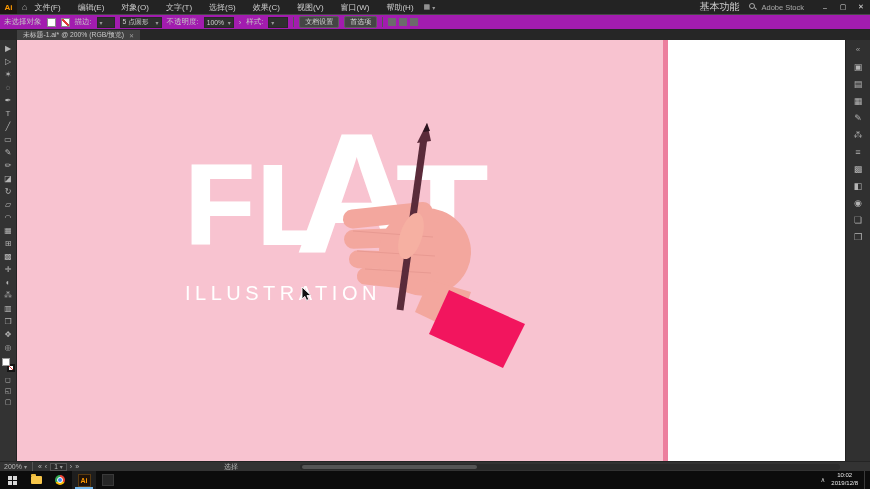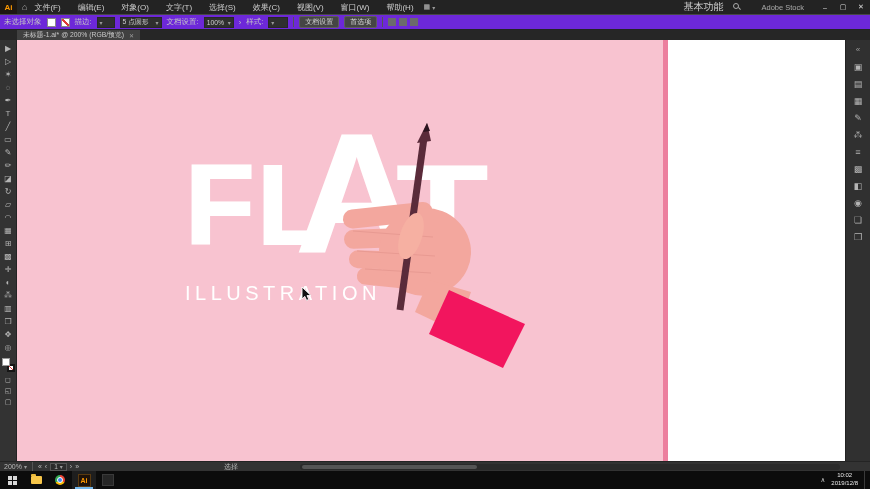--- a/index.html
+++ b/index.html
@@ -9,29 +9,29 @@
 
   
   .titlebar{position:absolute;left:0;top:0;width:100%;height:14px;background:#232323;display:flex;align-items:center;color:#cfcfcf;font-size:8px;}
   .applogo{width:17px;height:14px;background:#1d1712;color:var(--ai-orange,#ff9a00);font-weight:bold;font-size:8px;display:flex;align-items:center;justify-content:center;flex:0 0 auto;}
   .home{padding:0 5px;font-size:9px;color:#bdbdbd;}
   .menus{display:flex;gap:17px;margin-left:2px;white-space:nowrap;}
   .menu-item{cursor:default;}
   .arrange{margin-left:10px;display:flex;align-items:center;gap:2px;font-size:7px;color:#bdbdbd;}
   .tb-spacer{flex:1;}
   .workspace{font-size:10px;margin-right:10px;}
-  .searchbox{display:flex;align-items:center;gap:20px;font-size:7.5px;color:#a9a9a9;margin-right:12px;}
+  .searchbox{display:flex;align-items:center;gap:4px;font-size:7.5px;color:#a9a9a9;margin-right:12px;}
   .mag{position:relative;width:8px;height:8px;display:inline-block;}
   .mag::before{content:"";position:absolute;left:0;top:0;width:4px;height:4px;border:1px solid #a9a9a9;border-radius:50%;}
   .mag::after{content:"";position:absolute;left:4.6px;top:5.2px;width:3px;height:1px;background:#a9a9a9;transform:rotate(45deg);}
   .winbtns{display:flex;height:14px;}
   .winbtn{width:18px;height:14px;display:flex;align-items:center;justify-content:center;font-size:7px;color:#ddd;}
 
   
-  .controlbar{position:absolute;left:0;top:14px;width:100%;height:16px;background:#6d28d9;border-top:1px solid #474747;border-bottom:1px solid #242424;display:flex;align-items:center;gap:5px;padding:0 4px;font-size:7.5px;color:#c5c5c5;white-space:nowrap;}
+  .controlbar{position:absolute;left:0;top:14px;width:100%;height:16px;background:#a21caf;border-top:1px solid #474747;border-bottom:1px solid #242424;display:flex;align-items:center;gap:5px;padding:0 4px;font-size:7.5px;color:#c5c5c5;white-space:nowrap;}
   .cswatch{width:9px;height:9px;border:1px solid #8a8a8a;background:#fff;display:inline-block;}
   .cswatch.stroke{background:linear-gradient(45deg,#fff 40%,#e03a3a 40%,#e03a3a 60%,#fff 60%);}
   .cbox{height:11px;border:1px solid #272727;background:#2f2f2f;display:inline-flex;align-items:center;justify-content:space-between;gap:2px;padding:0 2px;font-size:6.8px;color:#cfcfcf;}
   .w18{width:18px;}.w26{width:30px;}.w40{width:42px;}.w20{width:20px;}
   .dd{font-size:6px;color:#9a9a9a;}
   .cbtn{height:12px;border:1px solid #5d5d5d;border-radius:2px;background:#454545;padding:0 5px;display:inline-flex;align-items:center;font-size:7px;color:#d8d8d8;font-family:inherit;}
   .cdivider{width:1px;height:10px;background:#555;flex:0 0 auto;}
   .aligngrp{display:inline-flex;gap:3px;align-items:center;}
   .ab{width:8px;height:8px;background:#6b6b6b;display:inline-block;}
 
@@ -138,21 +138,21 @@
     <span class="cswatch"></span>
     <span class="cswatch stroke"></span>
     <span>描边:</span>
     <span class="cbox w18">
         <i class="dd">▾</i>
       </span>
     <span class="cbox w40">
         <span>5 点圆形</span>
         <i class="dd">▾</i>
       </span>
-    <span>文档设置:</span>
+    <span>不透明度:</span>
     <span class="cbox w26">
         <span>100%</span>
         <i class="dd">▾</i>
       </span>
     <span>›</span>
     <span>样式:</span>
     <span class="cbox w20">
         <i class="dd">▾</i>
       </span>
     <span class="cdivider"></span>

